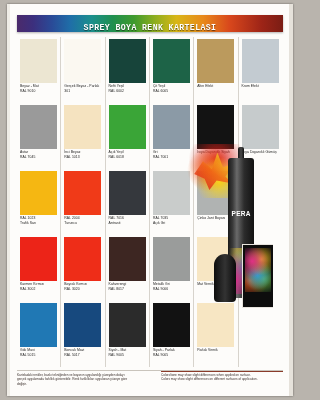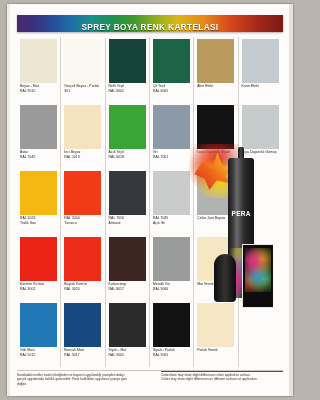--- a/index.html
+++ b/index.html
@@ -22,20 +22,21 @@
        #1b8f8c 28%, #1f8f4e 36%, #3f9a2c 44%, #8fae1e 52%,
        #d9b616 60%, #e8891a 70%, #d8471c 80%, #9d2417 92%, #7a1d14 100%);
     box-shadow:0 1px 2px rgba(0,0,0,.3);
   }
   .banner-title{
     position:absolute;left:0;top:0;width:100%;height:25px;
     display:flex;align-items:center;justify-content:center;
     color:#ffffff;font-size:8.2px;font-weight:bold;letter-spacing:.4px;
     text-shadow:0 1px 1px rgba(0,0,0,.55);
     white-space:nowrap;
+    font-family:Liberation Mono, monospace;
   }
   
   .grid{
     position:absolute;left:10px;top:33px;width:266px;height:330px;
   }
   .cell{
     position:absolute;width:44.3px;height:66px;
     box-sizing:border-box;
   }
   .swatch{

